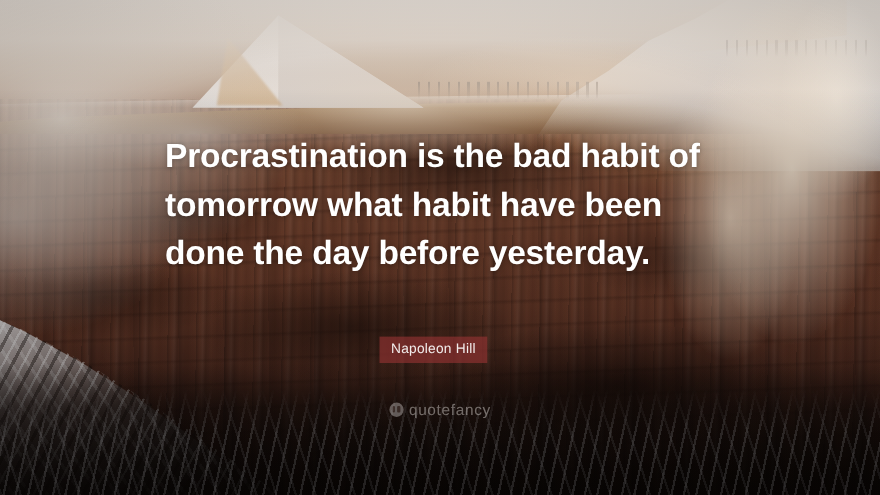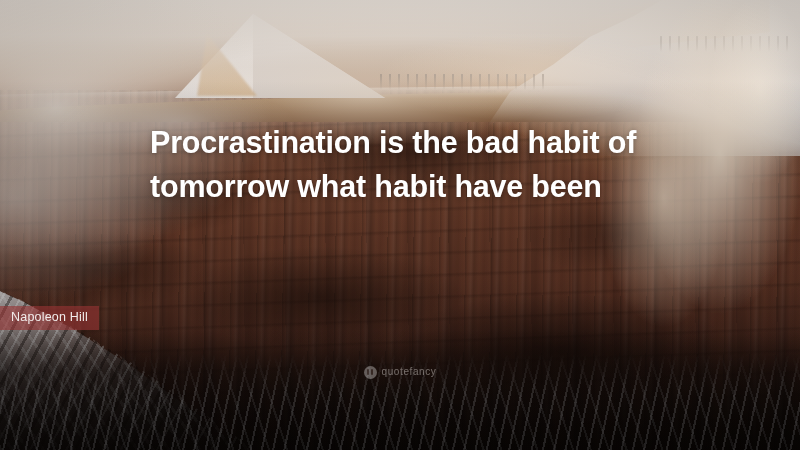--- a/index.html
+++ b/index.html
@@ -309,21 +309,21 @@
     line-height: 44px;
     letter-spacing: -0.2px;
     text-shadow: 0 1px 5px rgba(0,0,0,0.30);
   }
   .quote-line { display: block; white-space: nowrap; }
 
   .attribution-wrap {
     position: absolute;
     left: 0; right: 12px;
     top: 306px;
-    text-align: left;
+    text-align: center;
   }
   .attribution {
     display: inline-block;
     padding: 4px 11px 5px 11px;
     background: rgba(150,52,52,0.62);
     color: #f2eceb;
     font-size: 12.5px;
     font-weight: normal;
     letter-spacing: 0.2px;
     line-height: 15px;
@@ -354,21 +354,21 @@
     top: 3.5px;
     width: 2.4px;
     height: 6px;
     background: rgba(95,75,68,0.95);
     border-radius: 1px;
   }
   .wm-logo::before { left: 3.2px; }
   .wm-logo::after  { left: 7.4px; }
   .wm-text {
     color: #efeae6;
-    font-size: 10px;
+    font-size: 14px;
     letter-spacing: 0.6px;
     line-height: 14px;
   }
 </style>
 </head>
 <body>
 
 <div id="quote-card">
 
   <div class="photo">
@@ -403,20 +403,21 @@
     <div class="bottom-speckle"></div>
 
     <div class="layer scrim"></div>
   </div>
 
   <div class="content">
 
     <div class="quote-text">
       <span class="quote-line">Procrastination is the bad habit of</span>
       <span class="quote-line">tomorrow what habit have been</span>
+      <span class="quote-line">done the day before yesterday.</span>
     </div>
 
     <div class="attribution-wrap">
       <span class="attribution">Napoleon Hill</span>
     </div>
 
     <div class="watermark">
       <span class="wm-logo"></span>
       <span class="wm-text">quotefancy</span>
     </div>

